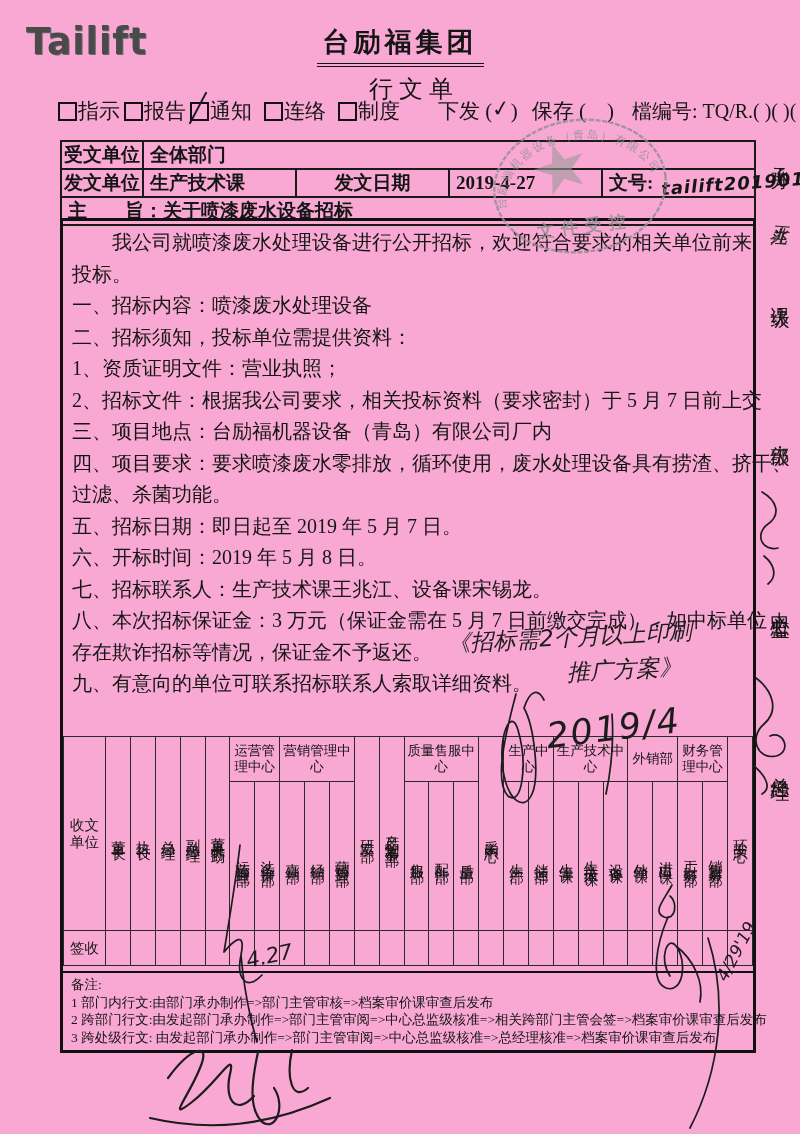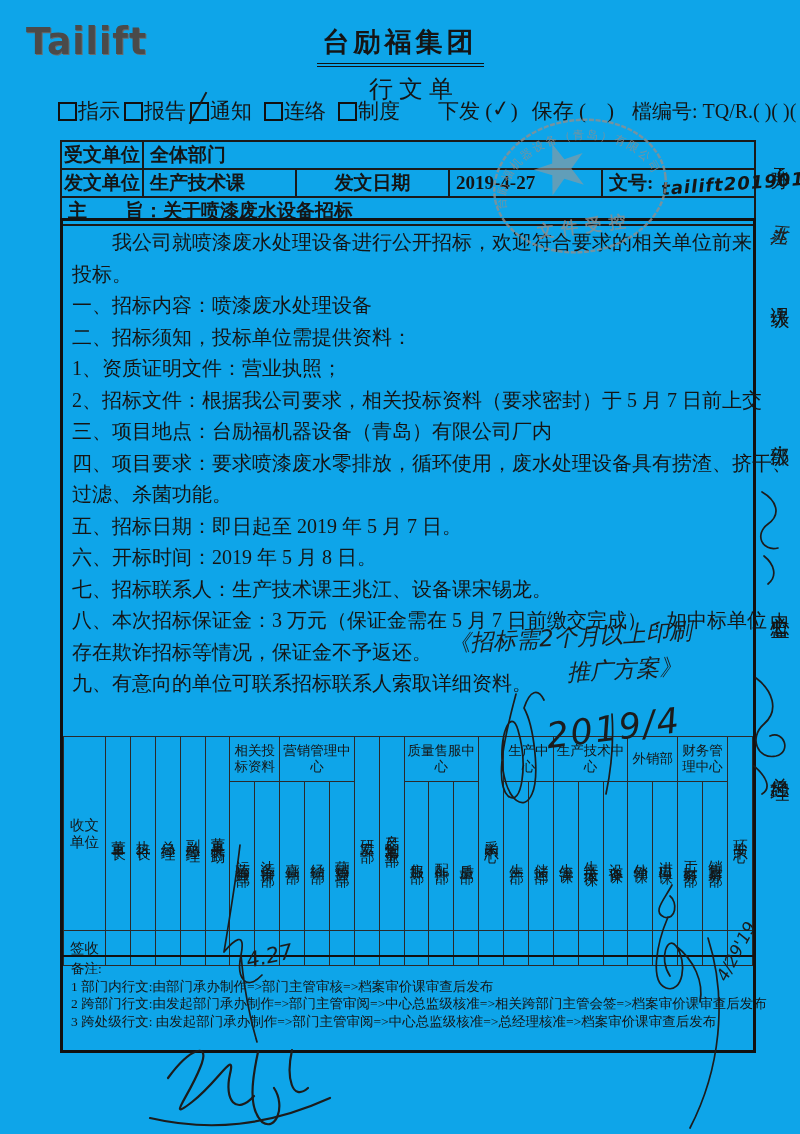--- a/index.html
+++ b/index.html
@@ -1,16 +1,16 @@
 <!DOCTYPE html>
 <html><head>
 <meta charset="utf-8">
 <style>
   html,body{margin:0;padding:0;background:#e9e9e7;}
-  #page{position:relative;width:800px;height:1134px;background:#0ea5e9;color:#151515;
+  #page{position:relative;width:800px;height:1134px;background:#f9a8d4;color:#151515;
         font-family:"Liberation Serif",serif;overflow:hidden;}
   
   #logo{position:absolute;left:26px;top:20px;font-family:"DejaVu Sans",sans-serif;
         font-weight:900;font-size:36px;letter-spacing:1px;color:#4a4a4a;
         text-shadow:1px 1px 0 #6a6a6a;transform:scaleY(1.05);}
   #title{position:absolute;left:0;top:24px;width:800px;text-align:center;}
   #title .t1{display:inline-block;font-size:27px;font-weight:700;letter-spacing:4px;
         border-bottom:4px double #111;padding:0 6px 3px;}
   #title .t2{margin-top:6px;font-size:24px;letter-spacing:6px;padding-left:28px;}
   
@@ -43,21 +43,21 @@
   
   #rtable{position:absolute;left:0;top:515px;width:100%;border-collapse:collapse;
         table-layout:fixed;}
   #rtable td{border:1px solid #2a2a2a;text-align:center;vertical-align:middle;padding:0;}
   #rtable .rt-label{font-size:14.5px;line-height:17px;padding:0 3px;}
   #rtable .rt-group{height:42px;font-size:13.5px;line-height:16px;padding:1px 0;}
   #rtable .rt-name{height:140px;writing-mode:vertical-rl;text-orientation:upright;
         font-size:14.5px;letter-spacing:3px;padding:4px 0;}
   #rtable .rt-sign{height:34px;}
   
-  #notes{position:absolute;left:0;bottom:0;width:100%;height:95px;border-top:2px solid #111;
+  #notes{position:absolute;left:0;bottom:0;width:100%;height:79px;border-top:2px solid #111;
         box-sizing:border-box;padding:3px 8px;font-size:13.5px;line-height:17.5px;
         font-family:"Liberation Serif",serif;}
   #notes .nt{white-space:nowrap;}
   
   .marginv{position:absolute;left:767px;writing-mode:vertical-rl;text-orientation:upright;
         font-size:19px;letter-spacing:3px;}
   .hwv{position:absolute;left:770px;writing-mode:vertical-rl;text-orientation:upright;
         font-family:"DejaVu Sans",sans-serif;font-style:italic;font-size:17px;
         letter-spacing:2px;color:#222;transform:rotate(4deg);}
   
@@ -182,21 +182,21 @@
           <col>
         </colgroup>
         <tbody>
           <tr>
             <td class="rt-label" rowspan="2">收文单位</td>
             <td class="rt-name" rowspan="2">董事长</td>
             <td class="rt-name" rowspan="2">执行长</td>
             <td class="rt-name" rowspan="2">总经理</td>
             <td class="rt-name" rowspan="2">副总经理</td>
             <td class="rt-name" rowspan="2">董事长特助</td>
-            <td class="rt-group" colspan="2">相关投标资料</td>
+            <td class="rt-group" colspan="2">运营管理中心</td>
             <td class="rt-group" colspan="3">营销管理中心</td>
             <td class="rt-name" rowspan="2">研发二部</td>
             <td class="rt-name" rowspan="2">产品企划事业部</td>
             <td class="rt-group" colspan="3">质量售服中心</td>
             <td class="rt-name" rowspan="2">采购中心</td>
             <td class="rt-group" colspan="2">生产中心</td>
             <td class="rt-group" colspan="3">生产技术中心</td>
             <td class="rt-group" colspan="2">外销部</td>
             <td class="rt-group" colspan="2">财务管理中心</td>
             <td class="rt-name" rowspan="2">环安中心</td>

